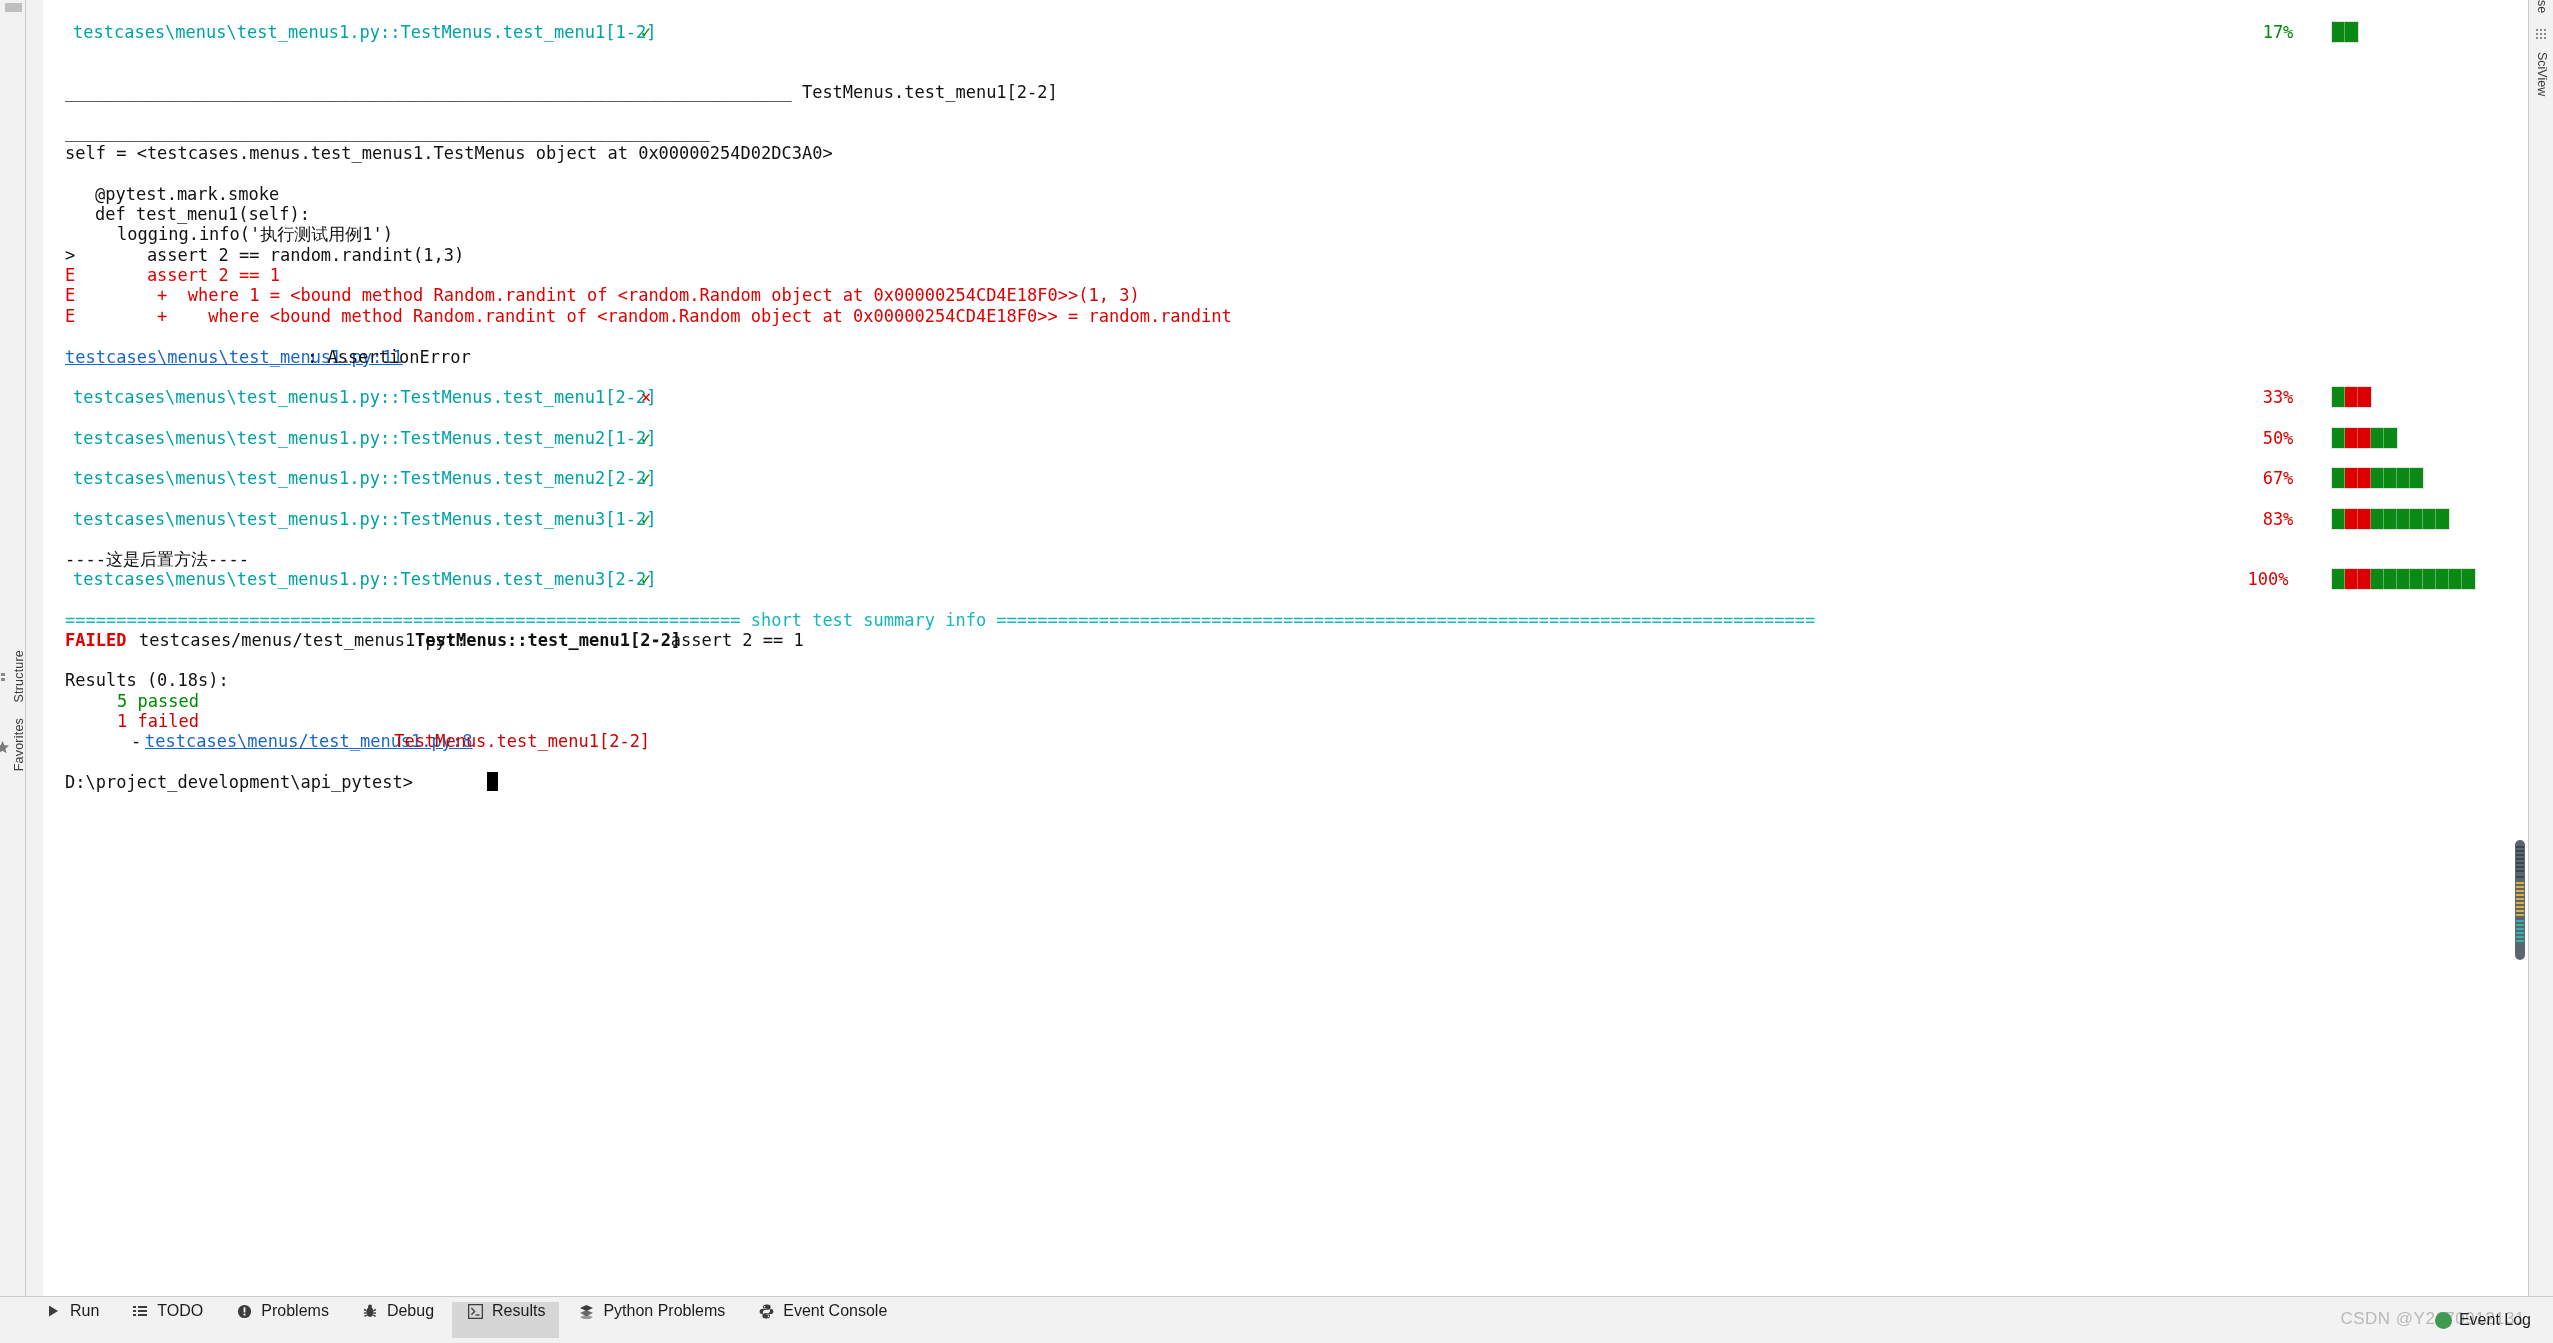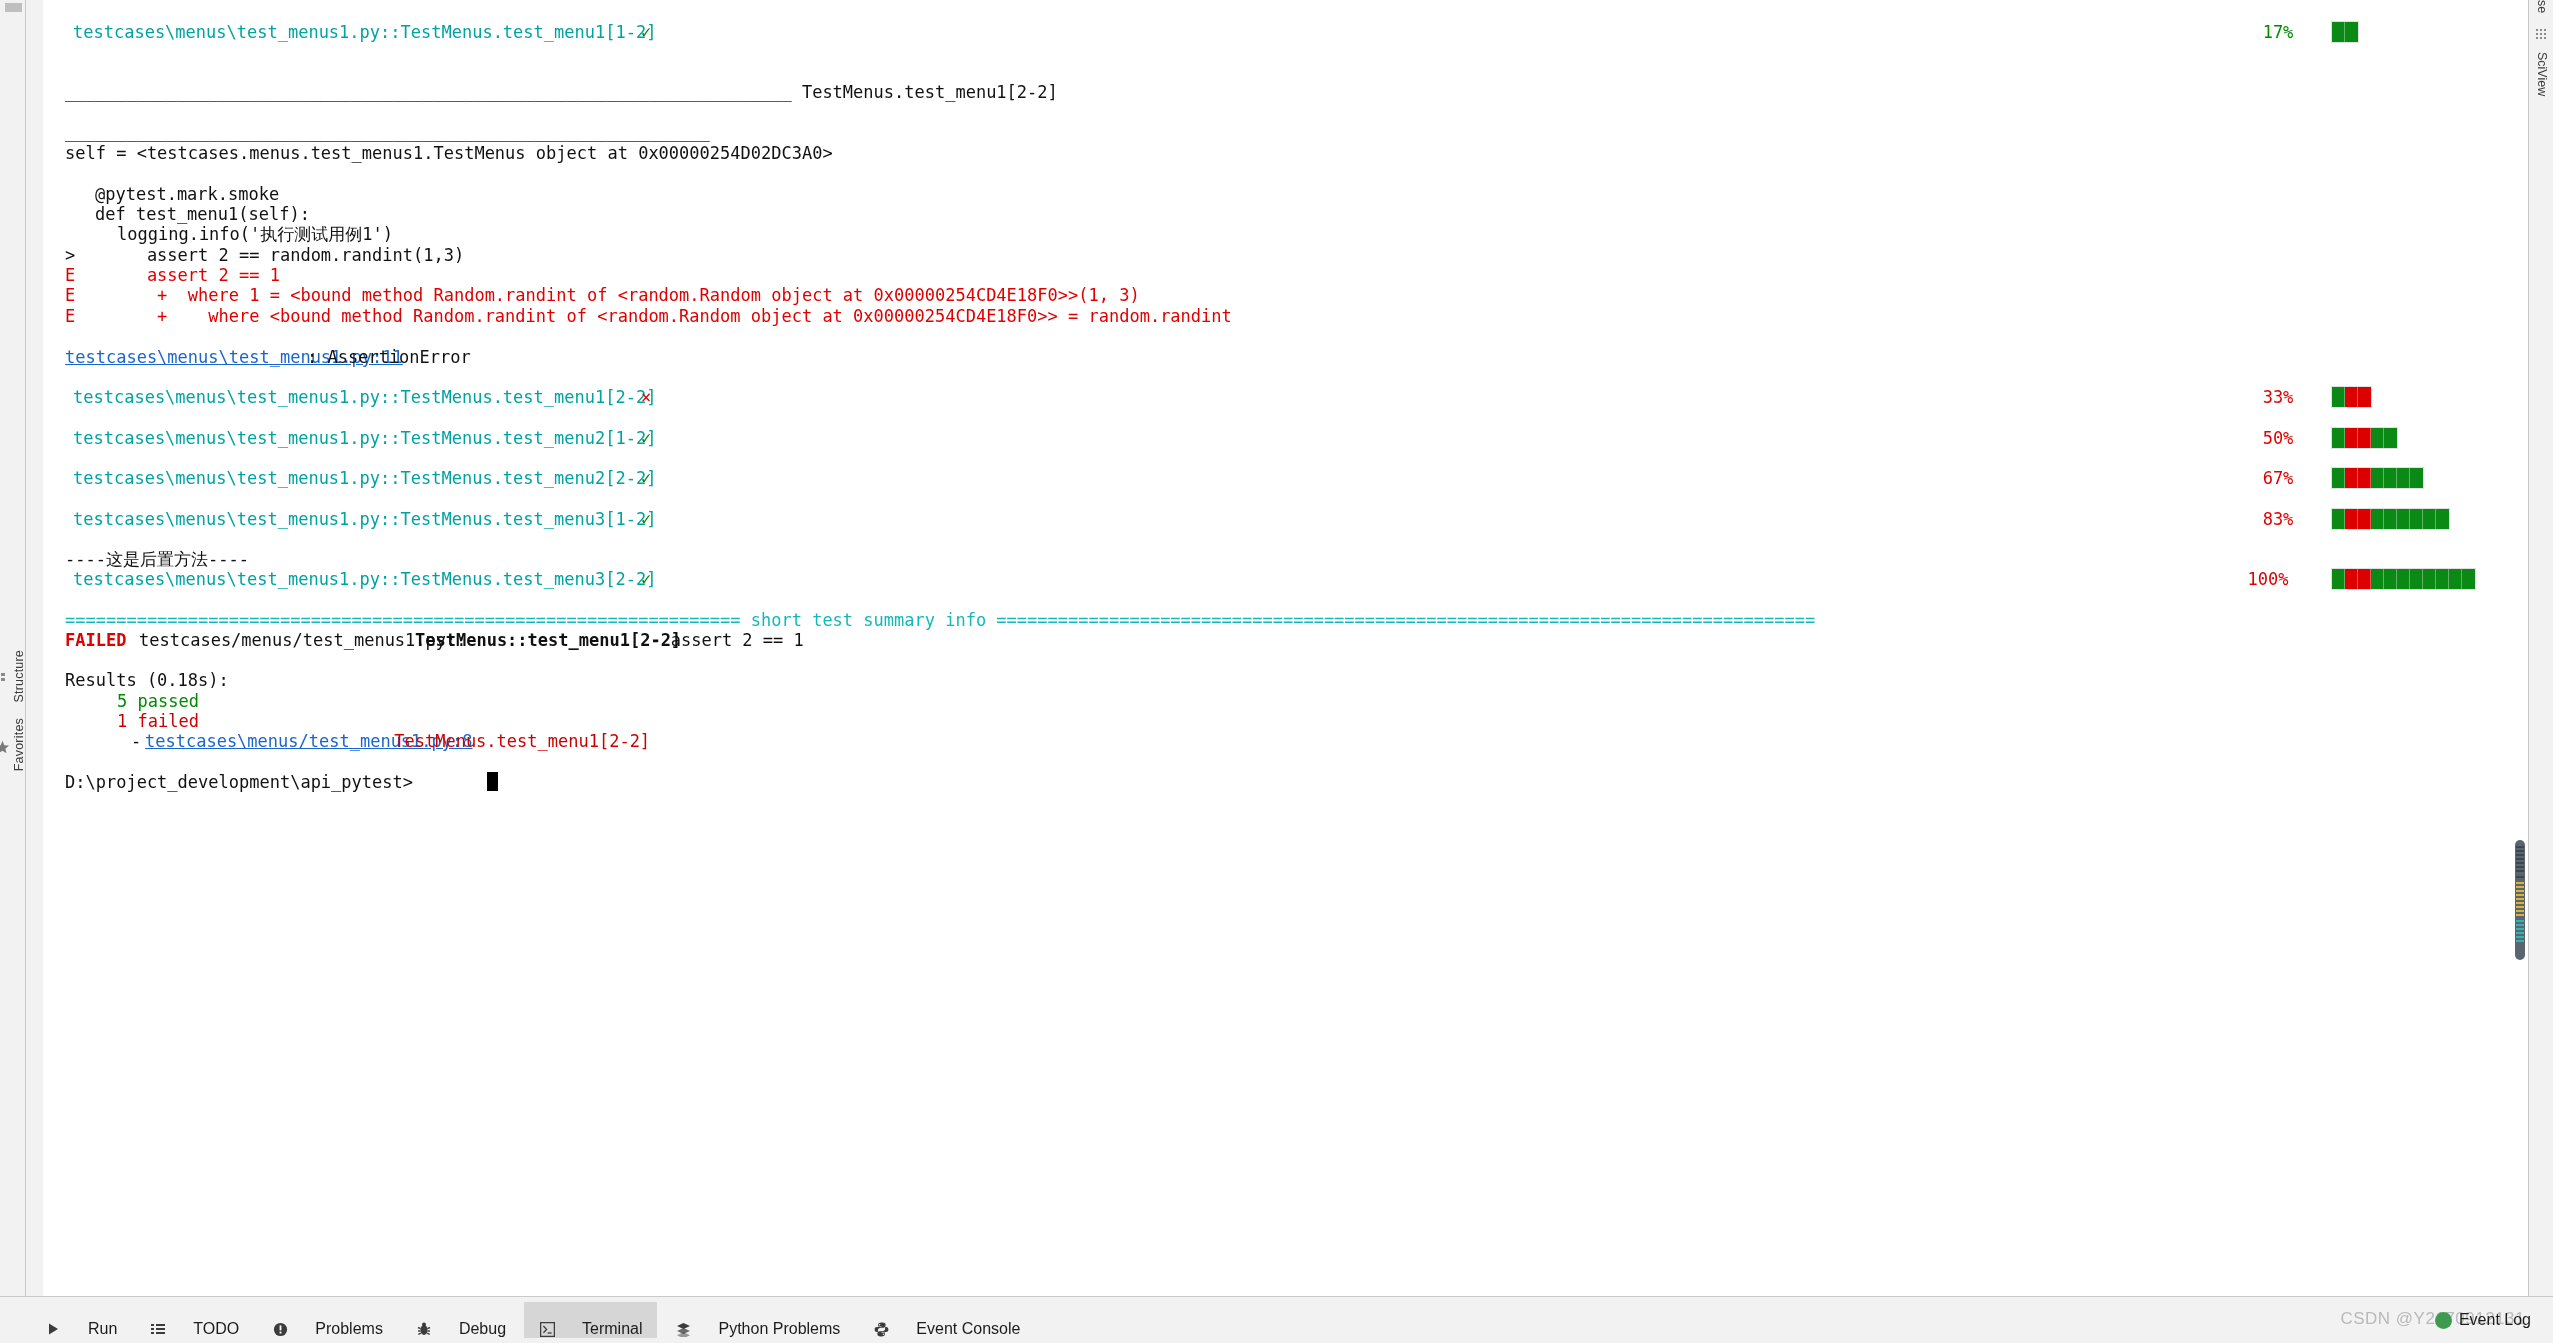--- a/index.html
+++ b/index.html
@@ -122,21 +122,21 @@
   
   .bottom-bar {
     position: absolute; left: 0; bottom: 0;
     width: 2553px; height: 47px;
     background: #f2f2f2;
     border-top: 1px solid #c9c9c9;
     display: flex; align-items: center;
   }
   .tabs { display: flex; align-items: center; height: 47px; margin-left: 30px; }
   .tab {
-    display: flex; align-items: flex-end; gap: 26px;
+    display: flex; align-items: flex-start; gap: 8px;
     height: 36px; padding: 0 14px; margin-right: 4px;
     font-family: "Liberation Sans", sans-serif;
     font-size: 16px; color: #1c1c1c;
     cursor: default;
   }
   .tab.active { background: #d6d6d6; }
   .tab .ic { display: inline-flex; align-items: center; justify-content: center; width: 18px; height: 18px; }
 
   .bottom-right {
     margin-left: auto; display: flex; align-items: center;
@@ -303,21 +303,21 @@
           <span>Debug</span>
         </div>
         <div class="tab active">
           <span class="ic">
             <svg width="15" height="15" viewBox="0 0 15 15">
               <rect x="0.6" y="0.6" width="13.8" height="13.8" fill="none" stroke="#3c3c3c" stroke-width="1.3"></rect>
               <polyline points="3.4,4 6.6,7.4 3.4,10.8" fill="none" stroke="#3c3c3c" stroke-width="1.3"></polyline>
               <line x1="7.6" y1="11" x2="11.6" y2="11" stroke="#3c3c3c" stroke-width="1.3"></line>
             </svg>
           </span>
-          <span>Terminal</span>
+          <span>Results</span>
         </div>
         <div class="tab">
           <span class="ic">
             <svg width="15" height="15" viewBox="0 0 15 15">
               <g fill="#3c3c3c">
                 <polygon points="7.5,1 14,4 7.5,7 1,4"></polygon>
                 <polygon points="7.5,6.1 14,9.1 7.5,12.1 1,9.1" opacity="0.75"></polygon>
                 <polygon points="7.5,10.3 14,13.3 7.5,16.3 1,13.3" opacity="0.5"></polygon>
               </g>
             </svg>

